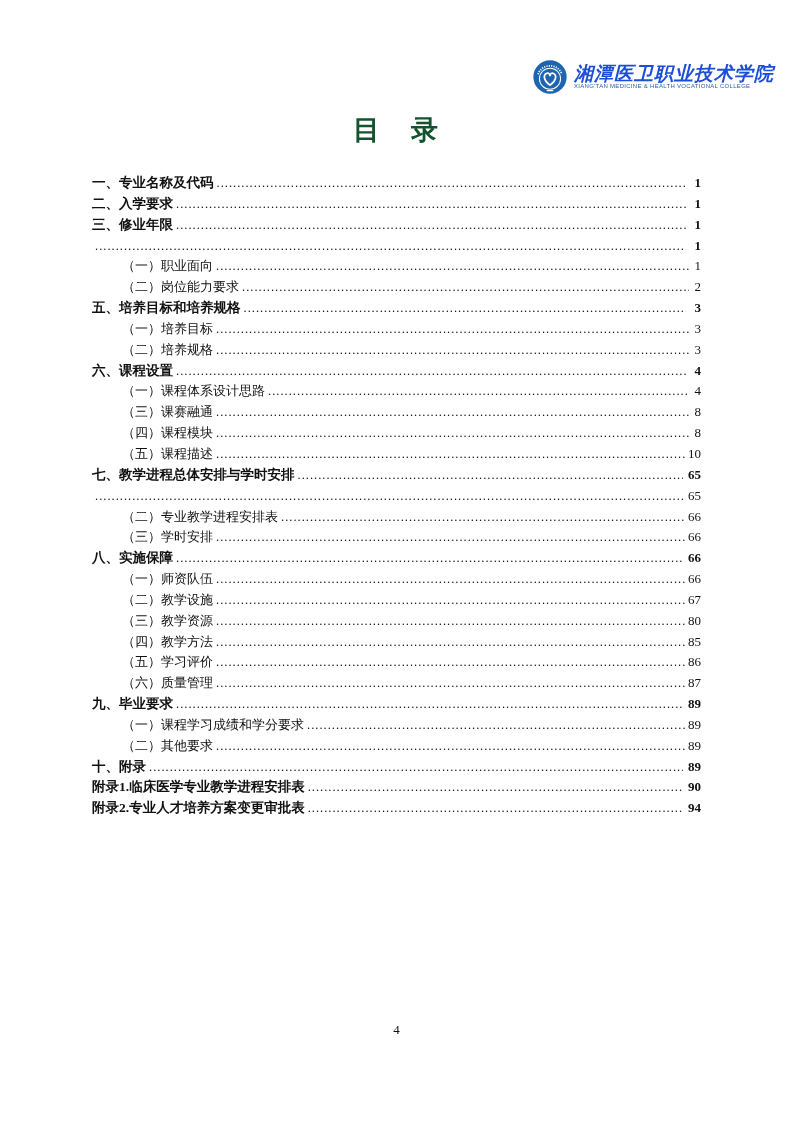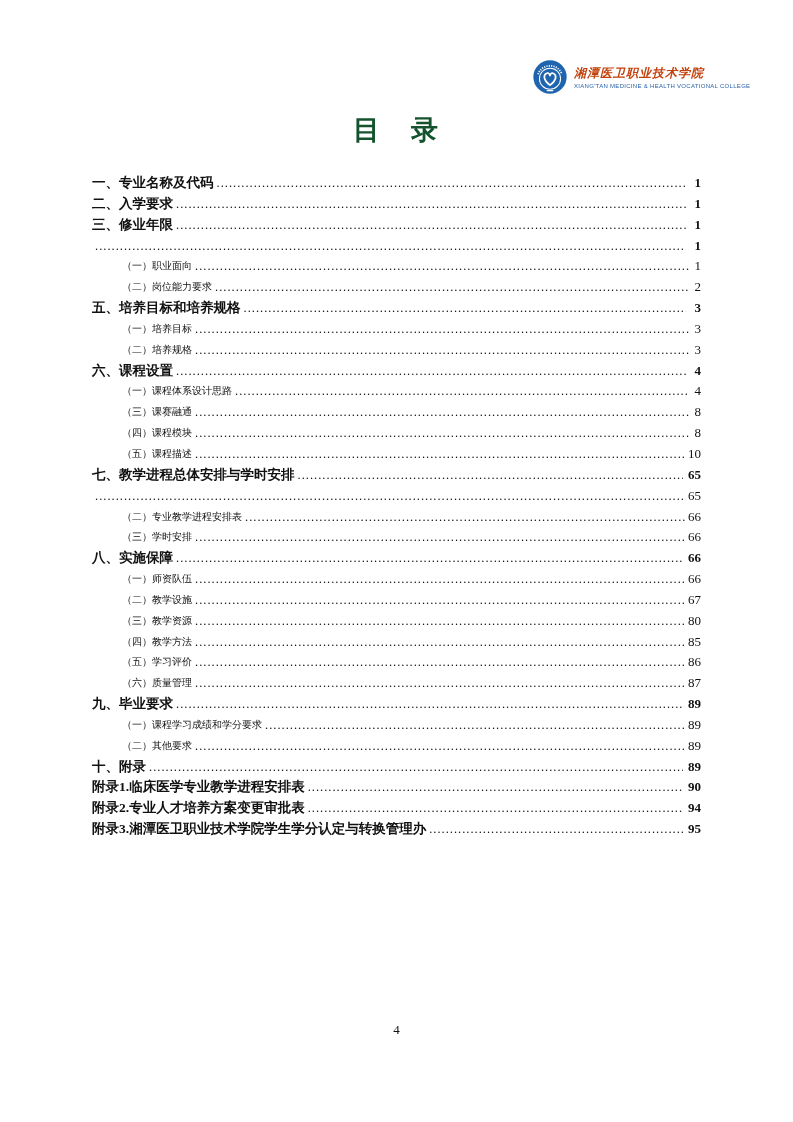--- a/index.html
+++ b/index.html
@@ -36,24 +36,24 @@
   .logo-circle svg { display: block; width: 100%; height: 100%; }
   .logo-textcol {
     display: flex;
     flex-direction: column;
     justify-content: center;
   }
   .logo-zh {
     font-family: "Liberation Serif", "DejaVu Serif", serif;
     font-weight: bold;
     font-style: italic;
-    font-size: 12px;
+    font-size: 19px;
     line-height: 17px;
     letter-spacing: 1px;
-    color: #c2410c;
+    color: #1d4ed8;
     white-space: nowrap;
   }
   .logo-en {
     font-family: "Liberation Sans", "DejaVu Sans", sans-serif;
     font-size: 6px;
     line-height: 8px;
     letter-spacing: 0.3px;
     color: #2a62a8;
     white-space: nowrap;
   }
@@ -89,21 +89,21 @@
     white-space: nowrap;
     font-size: 13.5px;
   }
   .toc-row.main .toc-label,
   .toc-row.appendix .toc-label {
     font-weight: bold;
   }
   .toc-row.sub .toc-label {
     padding-left: 30px;
     font-weight: normal;
-    font-size: 10px;
+    font-size: 13px;
   }
   .toc-leader {
     flex: 1 1 auto;
     overflow: hidden;
     white-space: nowrap;
     margin: 0 2px 0 3px;
     font-weight: normal;
   }
   .toc-leader::after {
     content: "......................................................................................................................................................................................................................................................................................";
@@ -304,24 +304,19 @@
       <div class="toc-row appendix">
       <span class="toc-label">附录1.临床医学专业教学进程安排表</span>
       <span class="toc-leader"></span>
       <span class="toc-page">90</span>
     </div>
       <div class="toc-row appendix">
       <span class="toc-label">附录2.专业人才培养方案变更审批表</span>
       <span class="toc-leader"></span>
       <span class="toc-page">94</span>
     </div>
-      <div class="toc-row appendix">
-      <span class="toc-label">附录3.湘潭医卫职业技术学院学生学分认定与转换管理办</span>
-      <span class="toc-leader"></span>
-      <span class="toc-page">95</span>
-    </div>
     </nav>
 
   <footer class="page-footer">
     <span>4</span>
   </footer>
 
 </div>
 
 </body></html>

